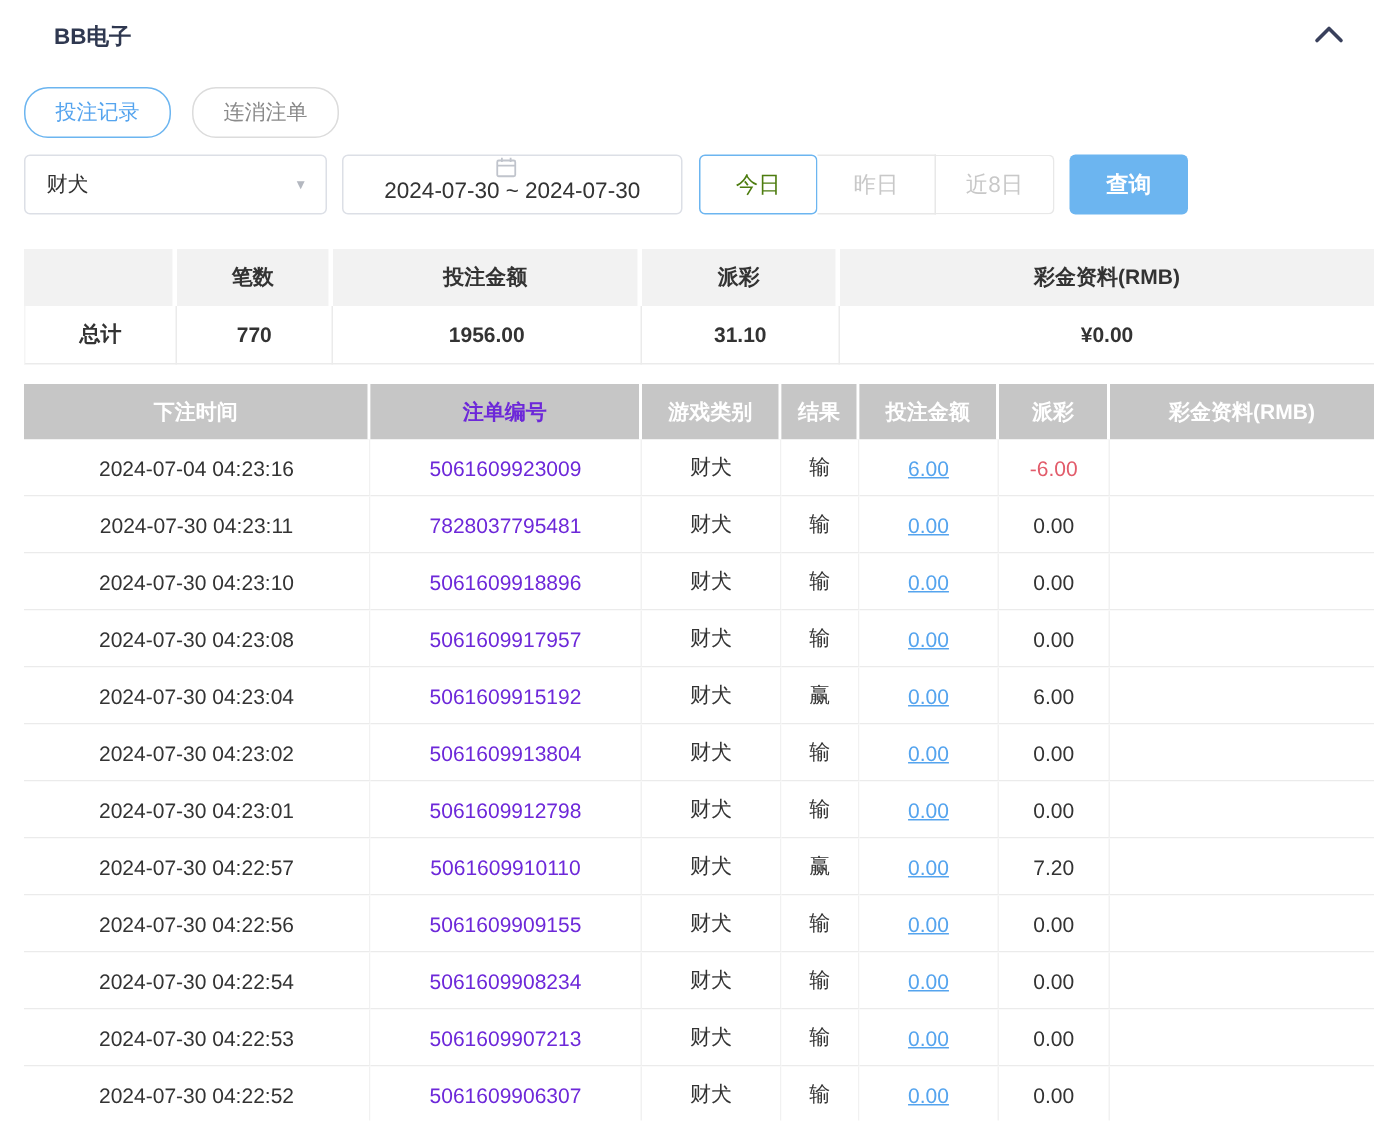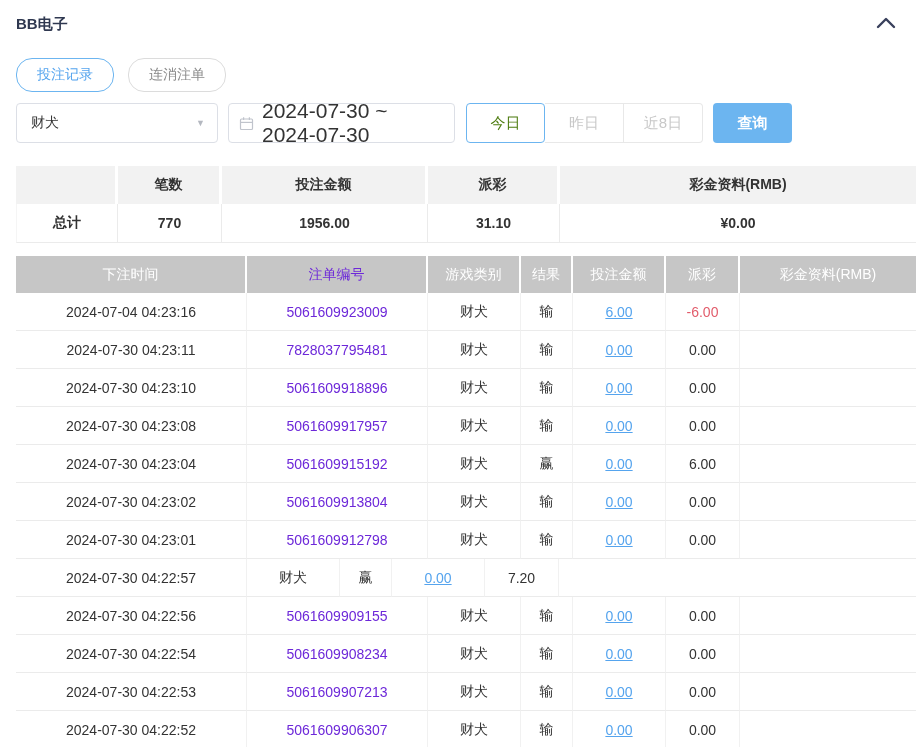--- a/index.html
+++ b/index.html
@@ -8,21 +8,21 @@
     background: #fff;
     font-family: "Liberation Sans", "DejaVu Sans", sans-serif;
     color: #333;
     font-size: 14px;
   }
   .page { padding-left: 16px; }
 
   
   .panel-header {
     display: flex; align-items: center; justify-content: space-between;
-    padding: 14px 20px 0 0; height: 34px;
+    padding: 14px 20px 0 0; height: 34px; margin-left: 20px;
   }
   .panel-title { font-size: 15px; font-weight: bold; color: #2f3850; }
   .collapse-btn { cursor: pointer; display: flex; align-items: center; }
 
   
   .tabs { display: flex; gap: 14px; margin-top: 24px; }
   .tab {
     height: 34px; padding: 0 20px; display: flex; align-items: center;
     background: #fff; border: 1px solid #dcdcdc; border-radius: 16px;
     color: #8a8a8a; cursor: pointer; font-size: 14px;
@@ -33,21 +33,21 @@
   .toolbar { display: flex; align-items: center; margin-top: 11px; }
   .select {
     width: 202px; height: 40px; border: 1px solid #dcdfe6; border-radius: 4px;
     display: flex; align-items: center; justify-content: space-between;
     padding: 0 12px 0 14px; cursor: pointer; background: #fff;
   }
   .select-caret { color: #b4b8c0; font-size: 9px; }
   .date-range {
     width: 227px; height: 40px; border: 1px solid #dcdfe6; border-radius: 4px;
     display: flex; align-items: center; margin-left: 10px; padding: 0 10px;
-    cursor: pointer; background: #fff; font-size: 21px;
+    cursor: pointer; background: #fff; font-size: 15px; flex-direction: column;
   }
   .date-range .cal { margin-right: 8px; display: flex; }
   .quick-group { display: flex; margin-left: 11px; }
   .qb {
     width: 79px; height: 40px; background: #fff; border: 1px solid #e8e8e8;
     color: #c8c8c8; font-size: 15px; cursor: pointer;
   }
   .qb + .qb { border-left: none; }
   .qb:first-child { border-radius: 4px 0 0 4px; }
   .qb:last-child { border-radius: 0 4px 4px 0; }
@@ -73,21 +73,21 @@
   }
   .sum-body .sum-cell:first-child { border-left: 1px solid #f5f5f5; }
   .sum-body .sum-cell:last-child { border-right: none; }
   .sc0 { width: 102px; } .sc1 { width: 104px; } .sc2 { width: 206px; }
   .sc3 { width: 132px; } .sc4 { flex: 1; }
 
   
   .bet-table { margin-top: 13px; width: 900px; }
   .thead { display: flex; }
   .th {
-    height: 37px; background: #c6c6c6; color: #fff; font-weight: normal;
+    height: 37px; background: #c6c6c6; color: #fff; font-weight: bold;
     display: flex; align-items: center; justify-content: center;
     border-right: 2px solid #fff;
   }
   .th:last-child { border-right: none; }
   .trow { display: flex; }
   .td {
     height: 38px; display: flex; align-items: center; justify-content: center;
     background: #fff; border-bottom: 1px solid #ebebeb; border-right: 1px solid #f1f1f1;
     text-align: center; color: #333;
   }
@@ -258,20 +258,21 @@
     <div class="td c-result">输</div>
     <div class="td c-bet">
       <a class="amt-link">0.00</a>
     </div>
     <div class="td c-payout">0.00</div>
     <div class="td c-bonus"></div>
   </div>
 
   <div class="trow">
     <div class="td c-time">2024-07-30 04:22:57</div>
+    <div class="td c-order">5061609910110</div>
     <div class="td c-game">财犬</div>
     <div class="td c-result">赢</div>
     <div class="td c-bet">
       <a class="amt-link">0.00</a>
     </div>
     <div class="td c-payout">7.20</div>
     <div class="td c-bonus"></div>
   </div>
 
   <div class="trow">

